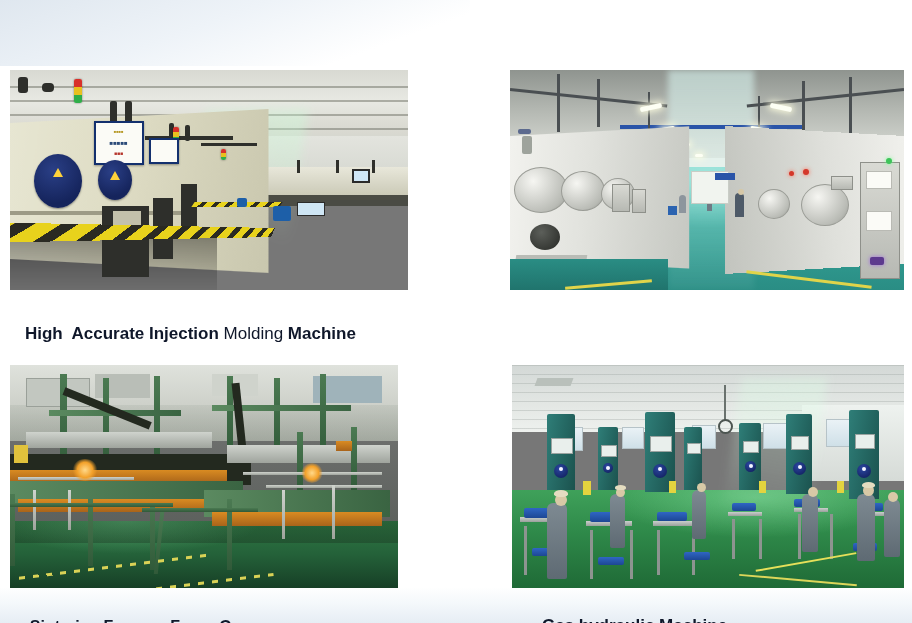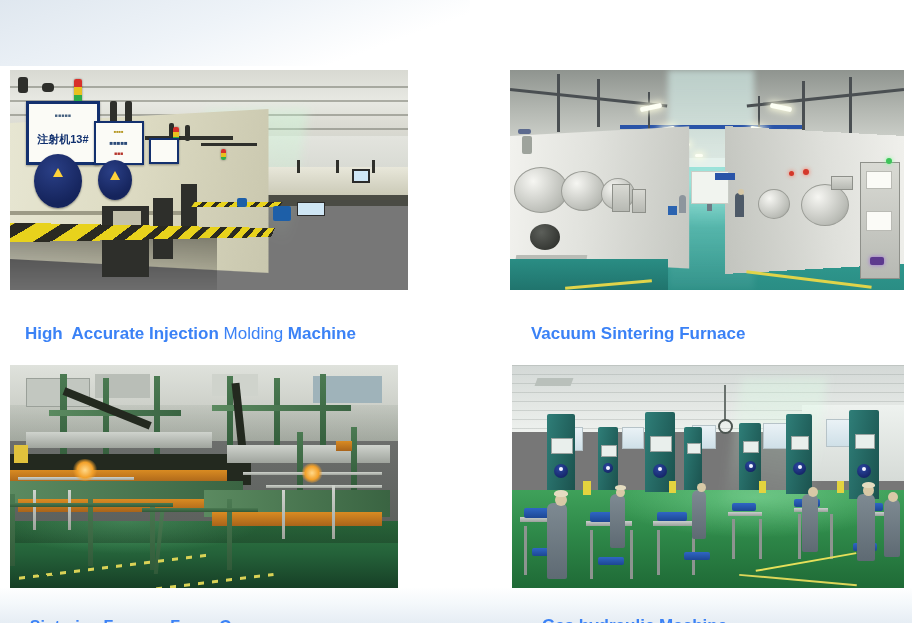--- a/index.html
+++ b/index.html
@@ -24,21 +24,21 @@
 
   .page-title{
     position:absolute;left:28px;top:5px;width:860px;height:58px;
     color:#14409f;
     font-size:50px;font-weight:bold;line-height:56px;
     letter-spacing:-0.4px;white-space:nowrap;
   }
 
   .photo{position:absolute;overflow:hidden;background:#777;}
   .caption{
-    position:absolute;color:#3b82f6;font-size:17px;line-height:20px;
+    position:absolute;color:#0f172a;font-size:17px;line-height:20px;
     white-space:pre;
   }
   .cap-bold{font-weight:bold;}
   .cap-reg{font-weight:normal;}
 
   
   #ph1{left:10px;top:70px;width:398px;height:220px;}
   #ph2{left:510px;top:70px;width:394px;height:220px;}
   #ph3{left:10px;top:365px;width:388px;height:223px;}
   #ph4{left:512px;top:365px;width:392px;height:223px;}
@@ -210,24 +210,20 @@
       <s style="background:#d8302a;"></s>
         <s style="background:#e8c01f;"></s>
         <s style="background:#2fae49;"></s>
     </div>
     <div class="layer p1-stack" style="left:53%;top:36%;height:11px;width:5px;">
       <s style="background:#d8302a;"></s>
         <s style="background:#e8c01f;"></s>
         <s style="background:#2fae49;"></s>
     </div>
 
-    <div class="layer p1-sign" style="left:4%;top:14%;width:68px;height:58px;">
-      <div class="p1-sign-txt" style="top:8px;font-size:5px;letter-spacing:.3px;color:#44607f;">■■■■■</div>
-      <div class="p1-sign-txt" style="top:28px;font-size:11px;">注射机13#</div>
-    </div>
     <div class="layer p1-sign" style="left:21%;top:23%;width:46px;height:40px;border-width:2px;">
       <div class="p1-sign-txt" style="top:6px;font-size:4px;color:#b59722;">■■■■</div>
       <div class="p1-sign-txt" style="top:17px;font-size:6px;color:#2a4a78;">■■■■■</div>
       <div class="p1-sign-txt" style="top:27px;font-size:5px;color:#b5342a;">■■■</div>
     </div>
     <div class="layer p1-sign" style="left:35%;top:31%;width:26px;height:22px;border-width:2px;"></div>
 
     <div class="layer p1-oval" style="left:6%;top:38%;width:48px;height:54px;">
         <i></i>
       </div>
@@ -301,23 +297,20 @@
     <div class="layer p2-person" style="left:50%;top:58%;width:5px;height:13px;background:#6f7a84;"></div>
     <div class="layer" style="left:40%;top:62%;width:9px;height:9px;background:#2b63b0;"></div>
 
     <div class="layer" style="left:46%;top:46%;width:9%;height:14%;background:#f1f4ef;border:1px solid #c9cdc6;"></div>
     <div class="layer" style="left:52%;top:47%;width:5%;height:3%;background:#2a54a8;"></div>
 
     <div class="layer" style="left:60%;bottom:4%;width:32%;height:3px;background:#e0d44a;transform:rotate(7deg);"></div>
     <div class="layer" style="left:14%;bottom:2%;width:22%;height:3px;background:#e0d44a;transform:rotate(-5deg);"></div>
   </div>
 
-  <div class="caption" id="cap2">
-    <span class="cap-bold">Vacuum Sintering Furnace</span>
-  </div>
 
   <div class="photo" id="ph3">
     <div class="layer p3-back"></div>
     <div class="layer p3-floor"></div>
     <div class="layer p3-mid"></div>
 
     <div class="layer" style="left:4%;top:6%;width:16%;height:12%;background:#c2c7c0;border:1px solid #9aa099;"></div>
     <div class="layer" style="left:22%;top:4%;width:14%;height:11%;background:#b9beb7;"></div>
     <div class="layer" style="left:52%;top:4%;width:12%;height:10%;background:#cfd3cc;"></div>
     <div class="layer" style="left:78%;top:5%;width:18%;height:12%;background:#9fb3ba;"></div>

